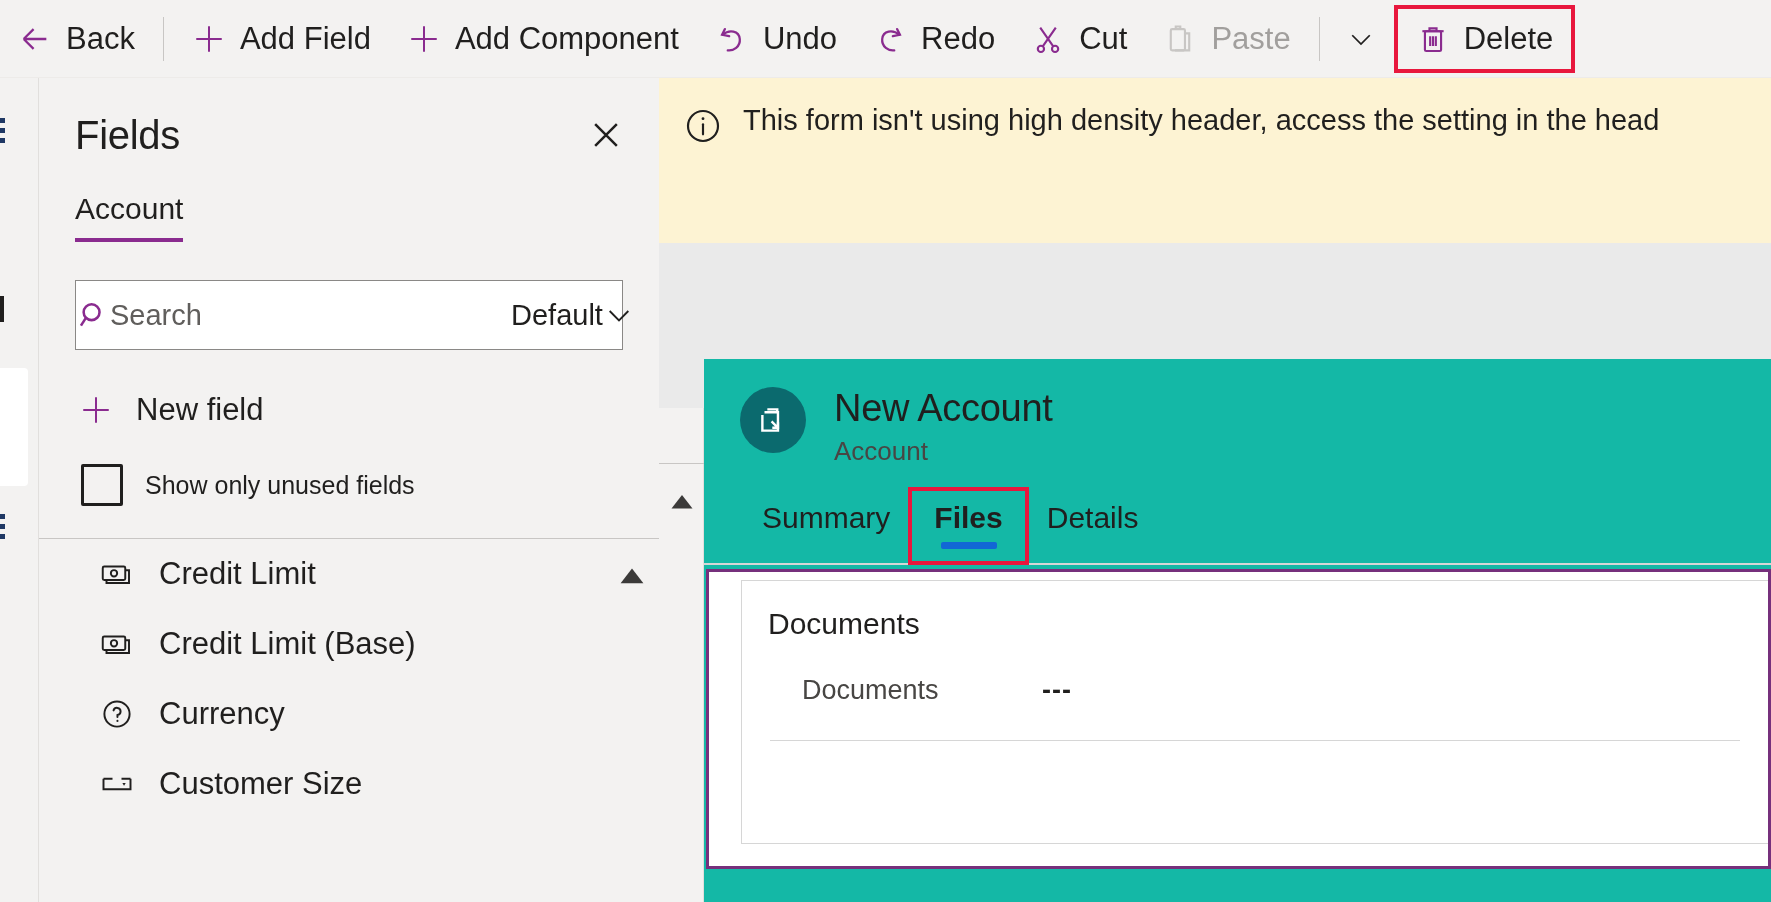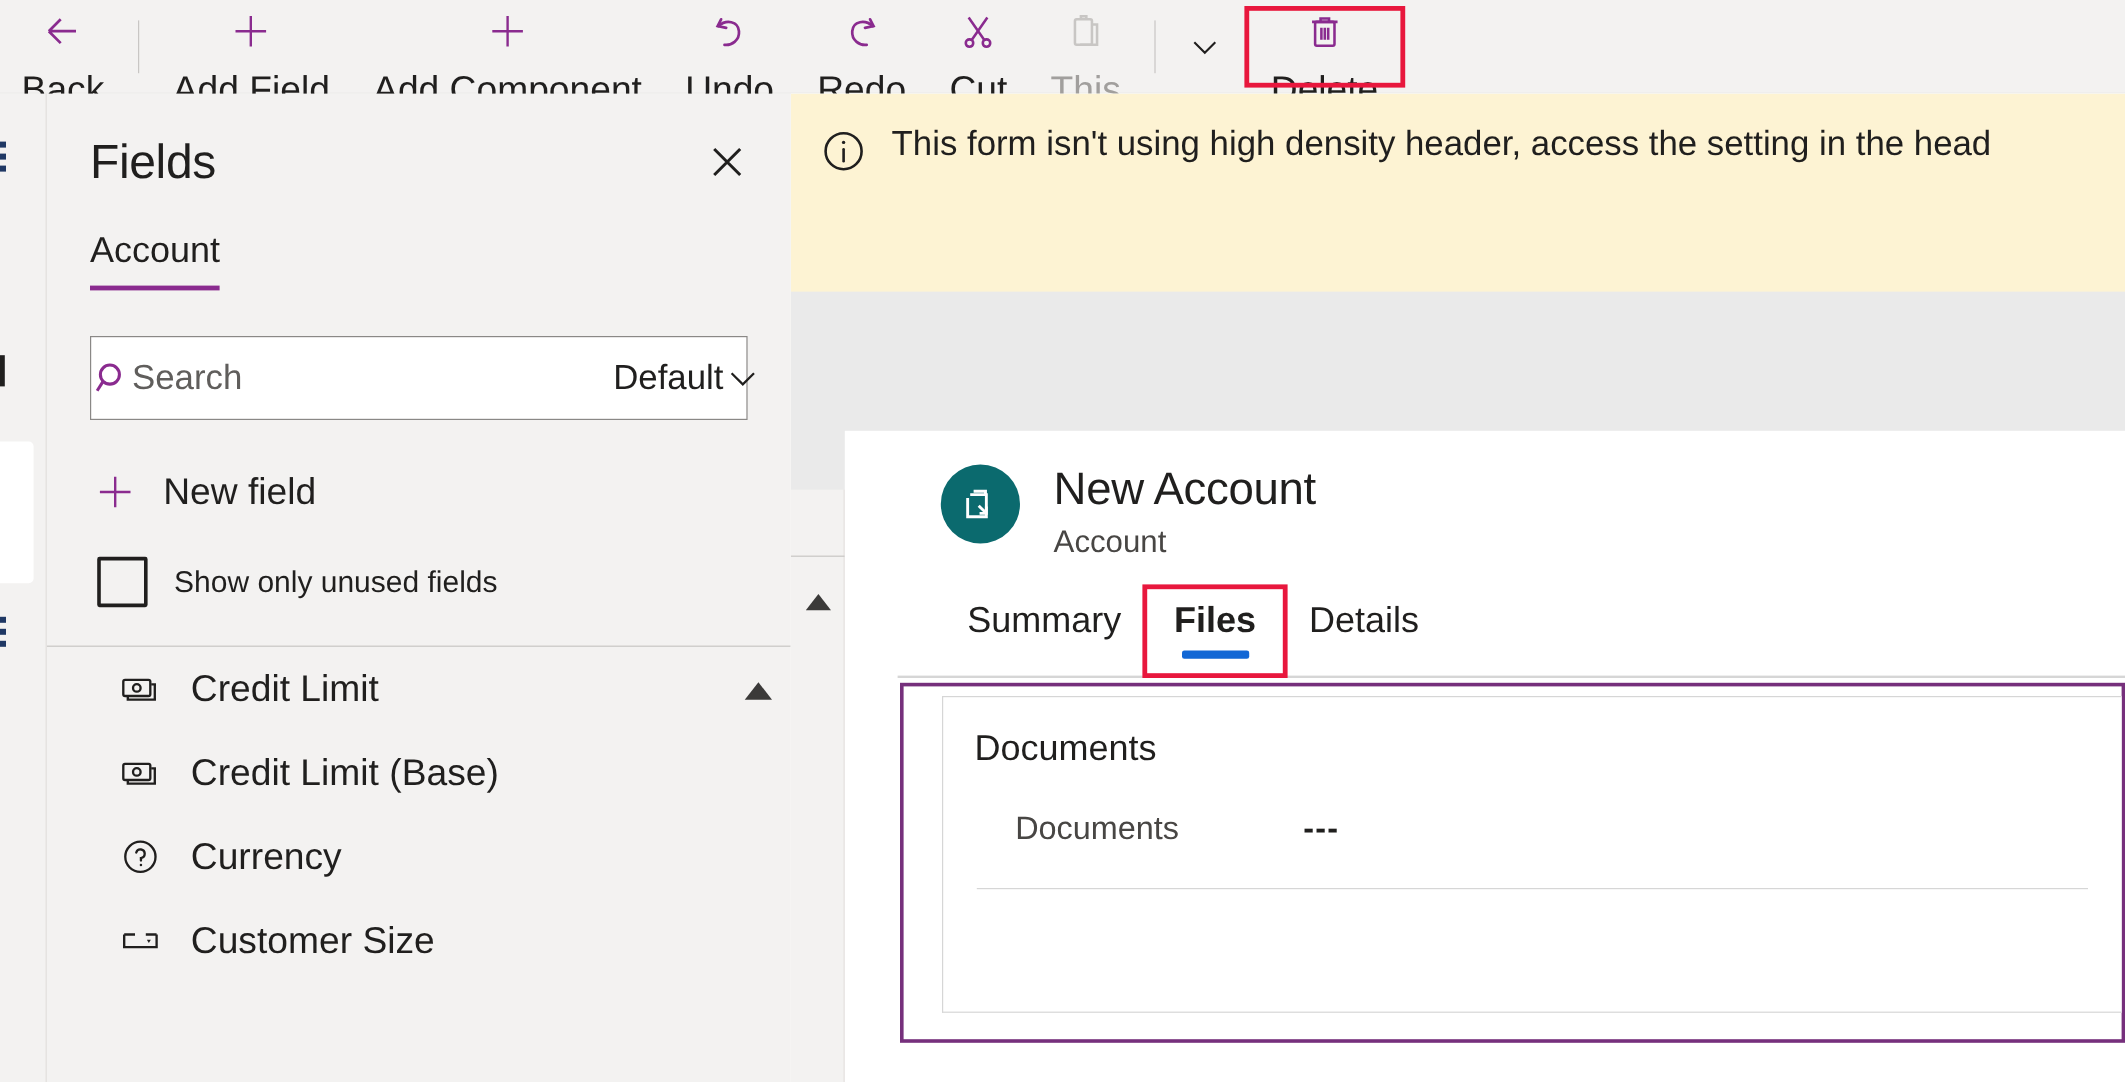--- a/index.html
+++ b/index.html
@@ -16,21 +16,20 @@
     position: absolute; left: 0; top: 0; width: 1771px; height: 78px;
     background: #f3f2f1;
     display: flex; align-items: center;
     border-bottom: 1px solid #edebe9;
   }
   .cmd-btn {
     display: flex; align-items: center; gap: 14px;
     height: 60px; padding: 0 18px;
     color: #201f1e; font-size: 31px; white-space: nowrap;
     cursor: pointer;
-    flex-direction: column;
   }
   .cmd-btn.disabled { color: #a19f9d; cursor: default; }
   .cmd-ico {
     display: inline-flex; align-items: center; justify-content: center;
     width: 34px; height: 34px; color: #8a2b8f; flex: none;
   }
   .cmd-btn.disabled .cmd-ico { color: #c8c6c4; }
   .cmd-sep {
     width: 1px; height: 44px; background: #c8c6c4; margin: 0 10px; flex: none;
   }
@@ -137,22 +136,21 @@
   .banner .btxt {
     font-size: 29px; color: #201f1e; margin-left: 18px; white-space: nowrap;
   }
 
   .designer-area {
     position: absolute; left: 0; top: 165px; width: 1112px; height: 659px;
     background: #eaeaea;
   }
   .form-card {
     position: absolute; left: 45px; top: 116px; width: 1067px; height: 543px;
-    background: #ffffff;
-    padding-left: 44px;
+    background: #14b8a6;
   }
   .form-head { padding: 28px 0 0 36px; display: flex; align-items: flex-start; }
   .rec-avatar {
     width: 66px; height: 66px; border-radius: 50%; background: #0b6a6e;
     display: flex; align-items: center; justify-content: center; flex: none;
   }
   .rec-titles { margin-left: 28px; }
   .rec-name { font-size: 38px; color: #201f1e; font-weight: 400; letter-spacing:-.3px; }
   .rec-sub { font-size: 26px; color: #484644; margin-top: 6px; }
 
@@ -264,21 +262,21 @@
     </div>
 
     <div class="cmd-btn disabled">
       <span class="cmd-ico">
         <svg width="34" height="34" viewBox="0 0 24 24" fill="none" stroke="currentColor" stroke-width="1.5">
           <rect x="5.5" y="5" width="10" height="15" rx="1"></rect>
           <path d="M9 5 V3.2 h3.2 V5"></path>
           <path d="M15.5 8 h3 v12 h-10"></path>
         </svg>
       </span>
-      <span>This</span>
+      <span>Paste</span>
     </div>
 
     <div class="cmd-sep"></div>
 
     <div class="cmd-chev">
       <span class="cmd-ico" style="color:#201f1e">
         <svg width="30" height="30" viewBox="0 0 24 24" fill="none" stroke="currentColor" stroke-width="1.4">
           <path d="M5 9 L12 16 L19 9"></path>
         </svg>
       </span>

